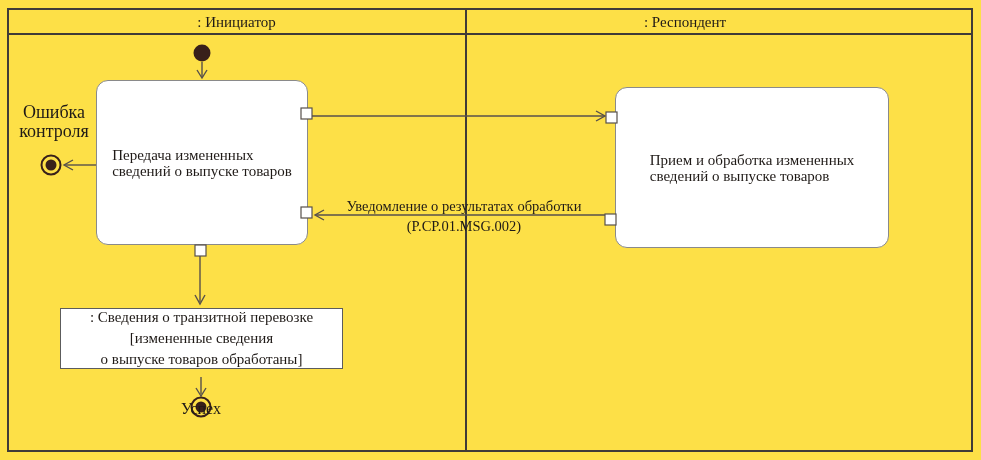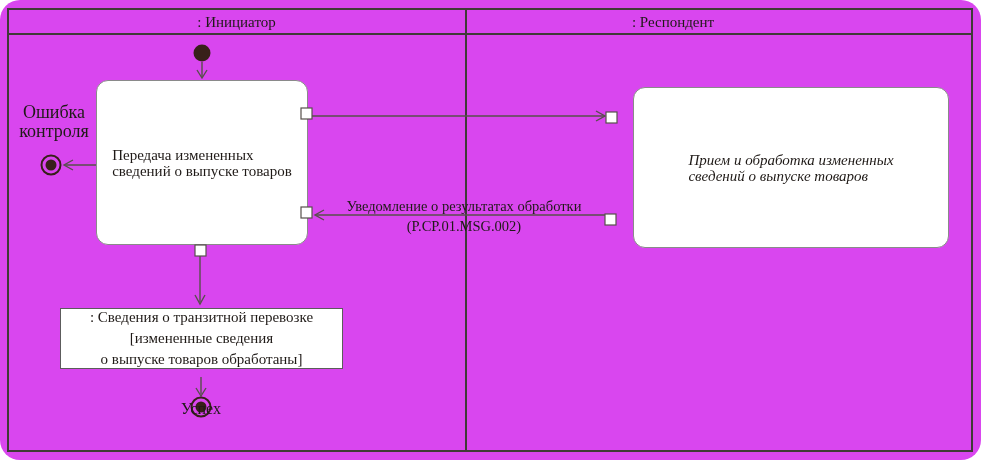--- a/index.html
+++ b/index.html
@@ -4,40 +4,39 @@
 <style>
   :root{
     --line:#57504b;
     --line-strong:#3f3b38;
     --box-border:#8a8a8a;
     --node-fill:#38201a;
     --text:#1f1a17;
   }
   html,body{margin:0;padding:0;background:#ffffff;}
   .canvas{
-    position:relative;width:981px;height:460px;background:#d946ef;
+    position:relative;width:981px;height:460px;background:#fde047;
     font-family:"Liberation Serif","DejaVu Serif",serif;color:var(--text);
     overflow:hidden;
-    border-radius:20px;
   }
   .abs{position:absolute;}
   .frame{left:7px;top:8px;width:966px;height:444px;border:2px solid var(--line-strong);box-sizing:border-box;}
   .hdr-underline{left:7px;top:33px;width:966px;height:2px;background:var(--line-strong);}
   .lane-divider{left:465px;top:8px;width:2px;height:444px;background:var(--line-strong);}
   .hdr-cell{top:11px;height:22px;display:flex;align-items:center;justify-content:center;
     font-size:15px;}
   .hdr-left{left:7px;width:459px;}
-  .hdr-right{left:466px;width:414px;}
+  .hdr-right{left:466px;width:414px;padding-left:12px;}
   .action-box{
     border:1.5px solid var(--box-border);border-radius:12px;background:#ffffff;
     display:flex;align-items:center;justify-content:center;
     font-size:15px;line-height:16px;box-sizing:border-box;z-index:2;
   }
   .box-initiator{left:96px;top:80px;width:212px;height:165px;}
-  .box-respondent{left:633px;top:87px;width:316px;height:161px;font-style:italic;}
+  .box-respondent{left:615px;top:87px;width:274px;height:161px;}
   .object-box{
     left:60px;top:308px;width:283px;height:61px;border:1.5px solid #5c5c5c;background:#ffffff;
     display:flex;align-items:center;justify-content:center;text-align:center;
     font-size:15px;line-height:21px;box-sizing:border-box;z-index:2;
   }
   .ml{white-space:pre-line;}
   .float-label{z-index:4;text-align:center;font-size:14.5px;}
   .msg-label-send{left:318px;top:56px;width:292px;line-height:21px;}
   .msg-label-reply{left:318px;top:196px;width:292px;line-height:20px;}
   .error-label{left:10px;top:103px;width:88px;line-height:19px;font-size:18px;}

